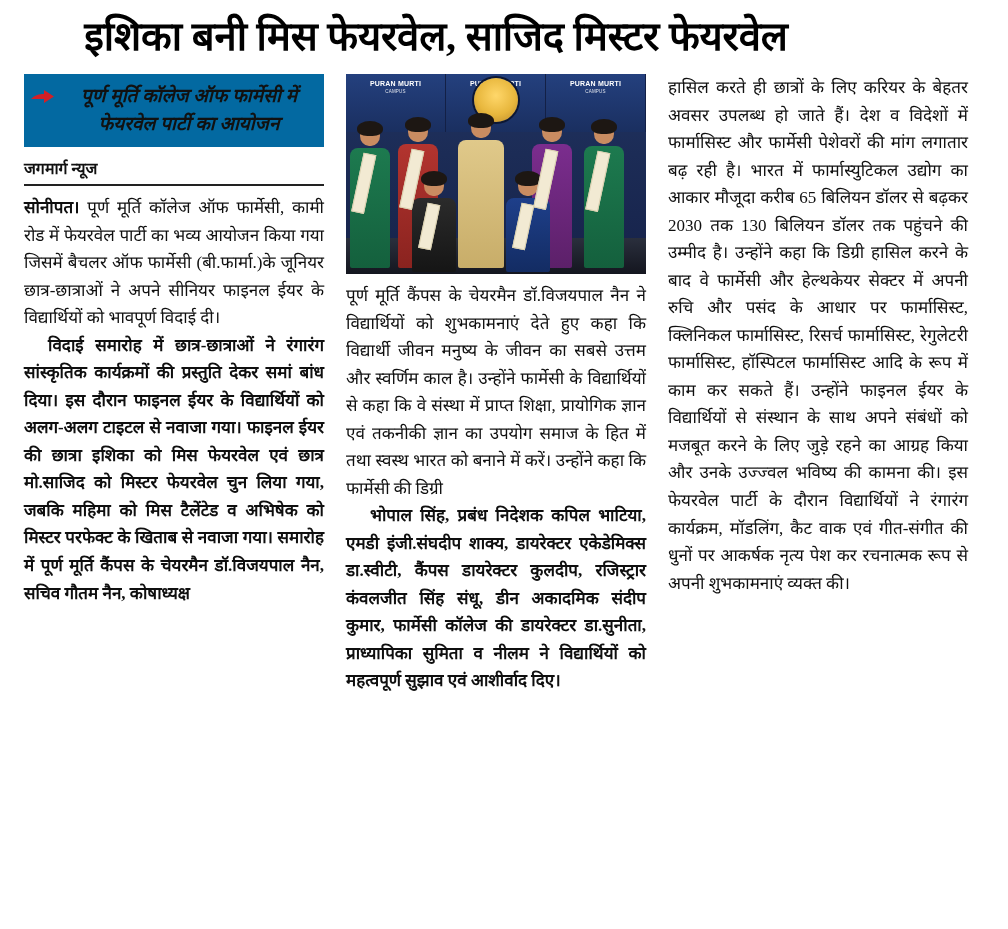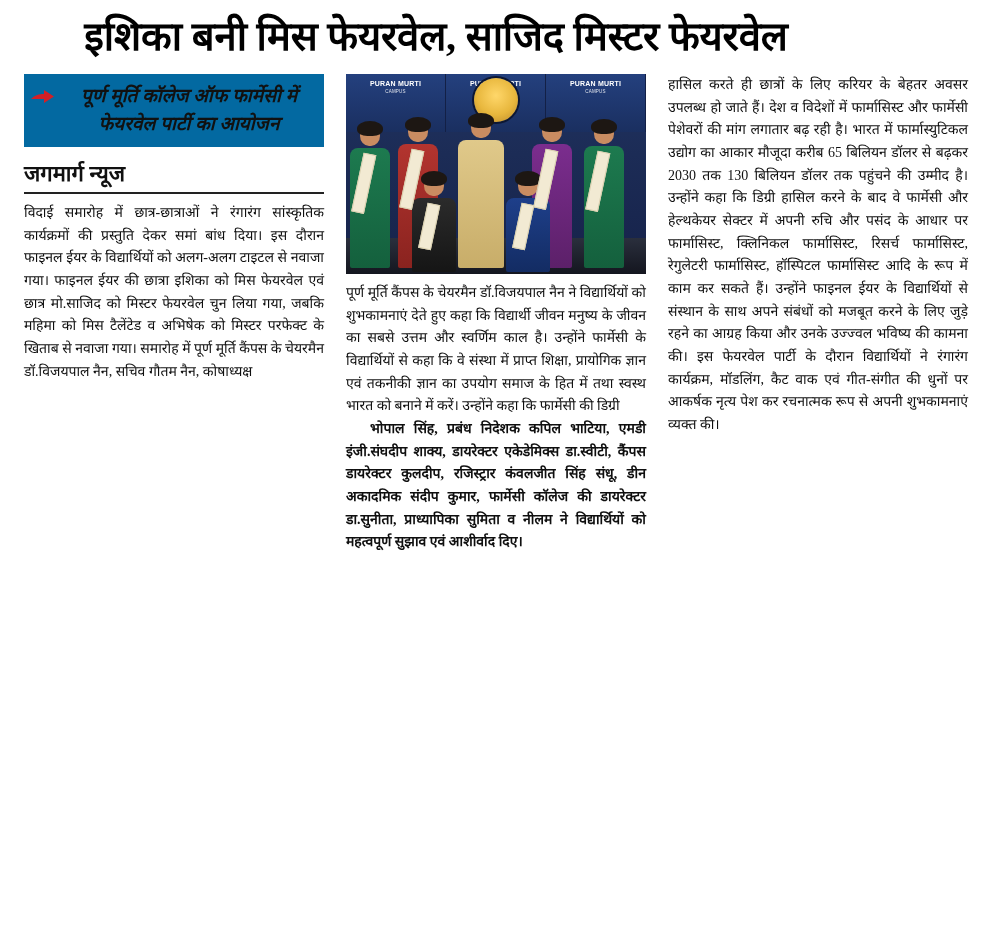--- a/index.html
+++ b/index.html
@@ -62,27 +62,27 @@
   .kicker-text {
     font-weight: bold;
     font-size: 19px;
     line-height: 1.45;
     color: #111;
     text-align: center;
     flex: 1 1 auto;
   }
   .byline {
     font-weight: bold;
-    font-size: 22px;
+    font-size: 16px;
     padding: 4px 0 5px 0;
     border-bottom: 2px solid #222;
     margin-bottom: 8px;
   }
   .body-text {
-    font-size: 14px;
+    font-size: 17px;
     line-height: 1.62;
     text-align: justify;
     text-justify: inter-word;
     color: #0f0f0f;
   }
   .body-text p {
     margin: 0 0 0 0;
     text-indent: 0;
   }
   .body-text p + p {
@@ -214,20 +214,24 @@
           <svg width="26" height="18" viewBox="0 0 26 18" aria-hidden="true">
             <path d="M1 11 C6 11, 10 11, 14 11 L14 15 L24 8.5 L14 2 L14 6 C9 6, 5 7, 1 11 Z" fill="#d12027"></path>
           </svg>
         </span>
         <span class="kicker-text">पूर्ण मूर्ति कॉलेज ऑफ फार्मेसी में फेयरवेल पार्टी का आयोजन</span>
       </div>
 
       <div class="byline">जगमार्ग न्यूज</div>
 
       <div class="body-text">
+        <p>
+          <span class="dropcap-lead">सोनीपत।</span>
+          <span>पूर्ण मूर्ति कॉलेज ऑफ फार्मेसी, कामी रोड में फेयरवेल पार्टी का भव्य आयोजन किया गया जिसमें बैचलर ऑफ फार्मेसी (बी.फार्मा.)के जूनियर छात्र-छात्राओं ने अपने सीनियर फाइनल ईयर के विद्यार्थियों को भावपूर्ण विदाई दी।</span>
+        </p>
         <p>विदाई समारोह में छात्र-छात्राओं ने रंगारंग सांस्कृतिक कार्यक्रमों की प्रस्तुति देकर समां बांध दिया। इस दौरान फाइनल ईयर के विद्यार्थियों को अलग-अलग टाइटल से नवाजा गया। फाइनल ईयर की छात्रा इशिका को मिस फेयरवेल एवं छात्र मो.साजिद को मिस्टर फेयरवेल चुन लिया गया, जबकि महिमा को मिस टैलेंटेड व अभिषेक को मिस्टर परफेक्ट के खिताब से नवाजा गया। समारोह में पूर्ण मूर्ति कैंपस के चेयरमैन डॉ.विजयपाल नैन, सचिव गौतम नैन, कोषाध्यक्ष</p>
       </div>
     </div>
 
     <div class="col mid">
 
       <div class="photo">
         <div class="backdrop"></div>
 
         <div class="banner-row">

